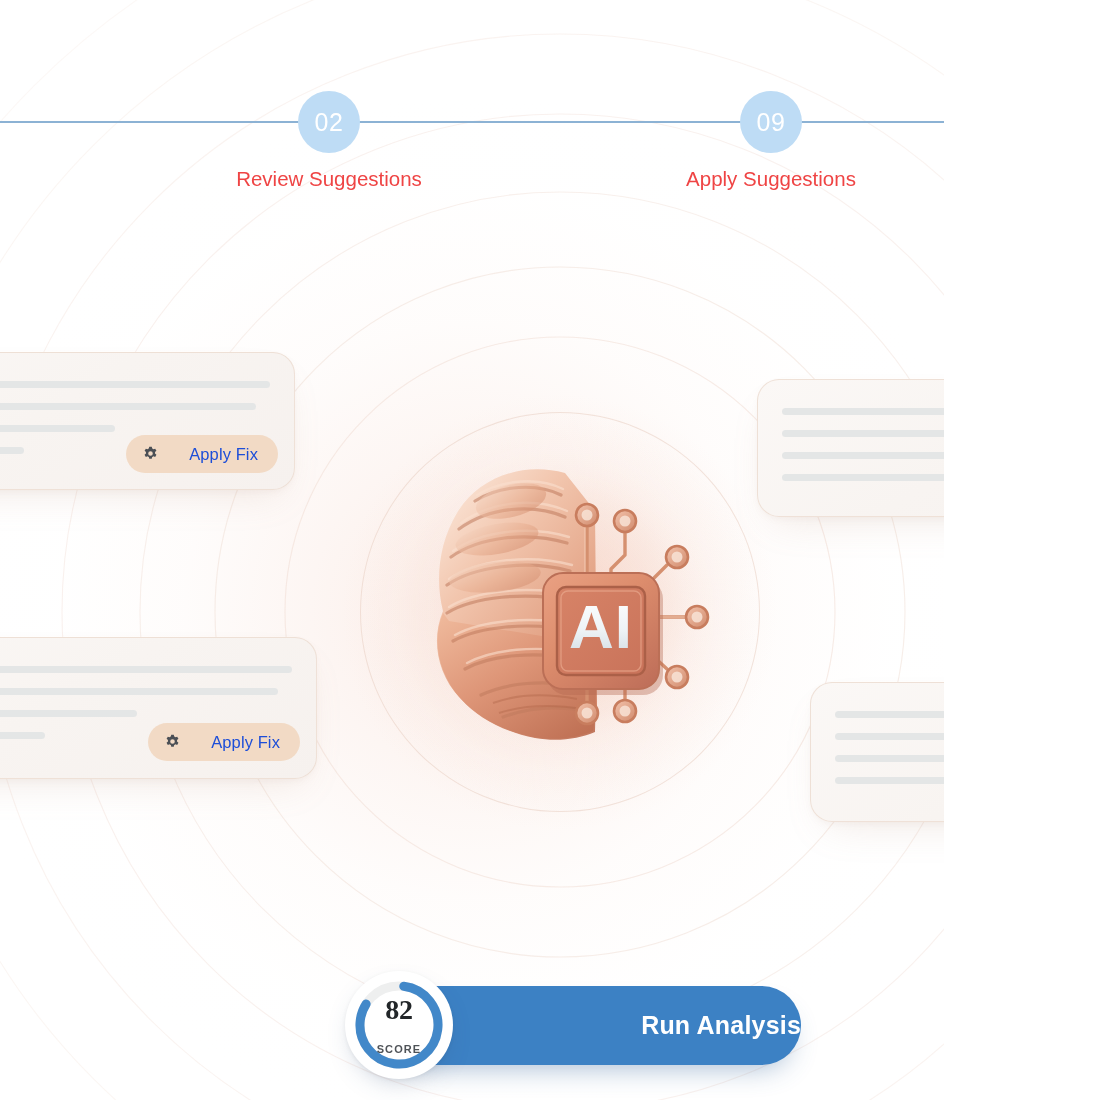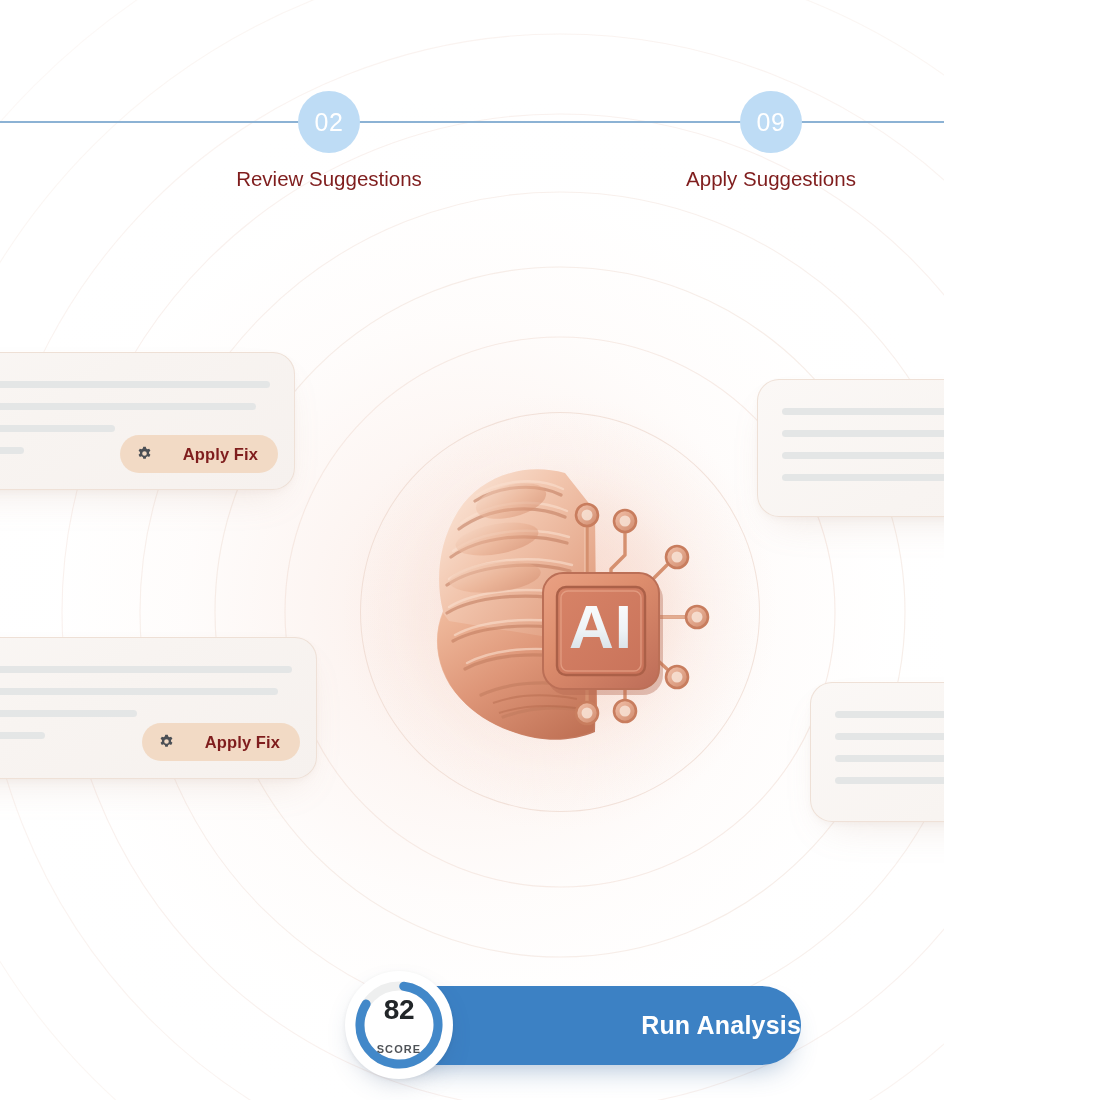--- a/index.html
+++ b/index.html
@@ -69,21 +69,21 @@
     font-size: 25px;
     font-weight: 400;
     letter-spacing: 0.5px;
   }
   .step-label {
     position: absolute;
     top: 76px;
     left: 50%;
     transform: translateX(-50%);
     white-space: nowrap;
-    color: #7f1d1d;
+    color: #ef4444;
     font-size: 20.5px;
     font-weight: 400;
   }
   #step-02 { left: 298px; }
   #step-03 { left: 740px; }
 
   
   .brain-halo {
     position: absolute;
     left: 560px; top: 612px;
@@ -135,22 +135,22 @@
     gap: 11px;
     height: 38px;
     padding: 0 20px 0 15px;
     border-radius: 19px;
     background: #f2dac5;
     white-space: nowrap;
   }
   .apply-pill .gear-icon { display: block; width: 19px; height: 19px; flex: 0 0 19px; }
   .apply-pill .pill-label {
     font-size: 16.5px;
-    font-weight: 700;
-    color: #7f1d1d;
+    font-weight: 400;
+    color: #1d4ed8;
     letter-spacing: 0.1px;
     margin-left: 18px;
   }
 
   
   #card-tl { left: -210px; top: 352px; width: 505px; height: 138px; }
   #card-tl .apply-pill { right: 16px; bottom: 16px; }
 
   #card-bl { left: -190px; top: 637px; width: 507px; height: 142px; }
   #card-bl .apply-pill { right: 16px; bottom: 17px; }
@@ -204,20 +204,21 @@
     flex-direction: column;
     align-items: center;
     justify-content: center;
     line-height: 1;
   }
   .score-value {
     font-size: 28px;
     font-weight: 700;
     color: #222629;
     letter-spacing: -0.3px;
+    font-family: Liberation Serif, serif;
   }
   .score-caption {
     margin-top: 20px;
     font-size: 11px;
     font-weight: 700;
     color: #4f5358;
     letter-spacing: 1.1px;
   }
 </style>
 </head>

